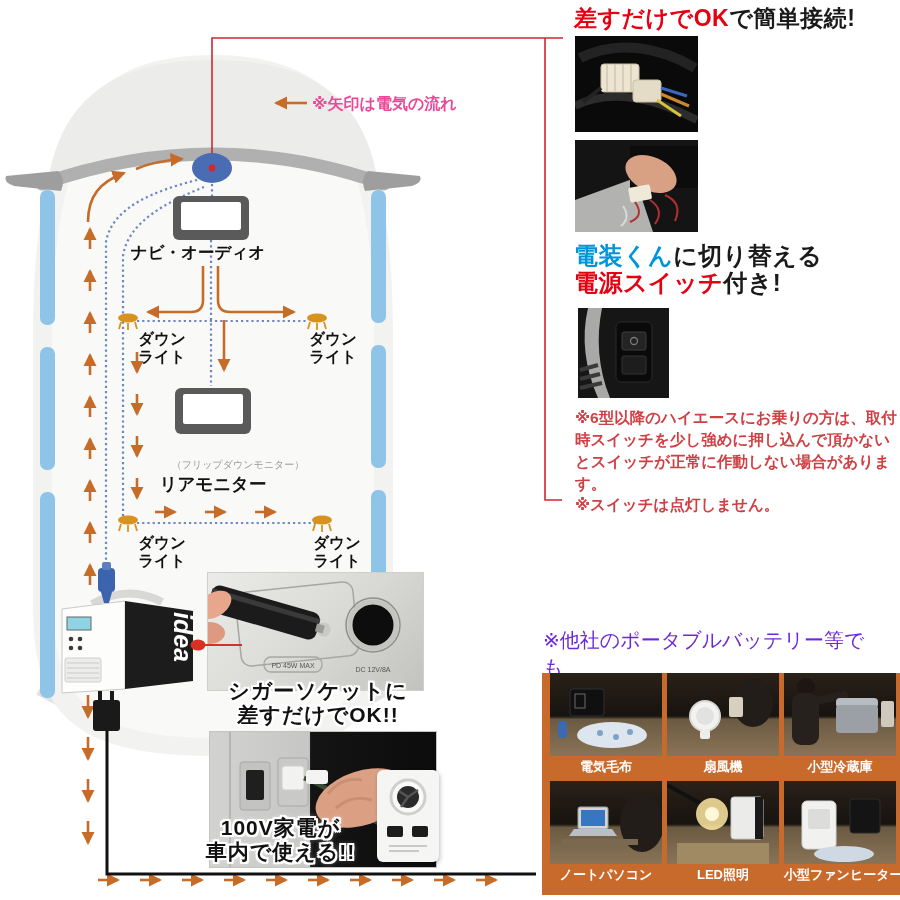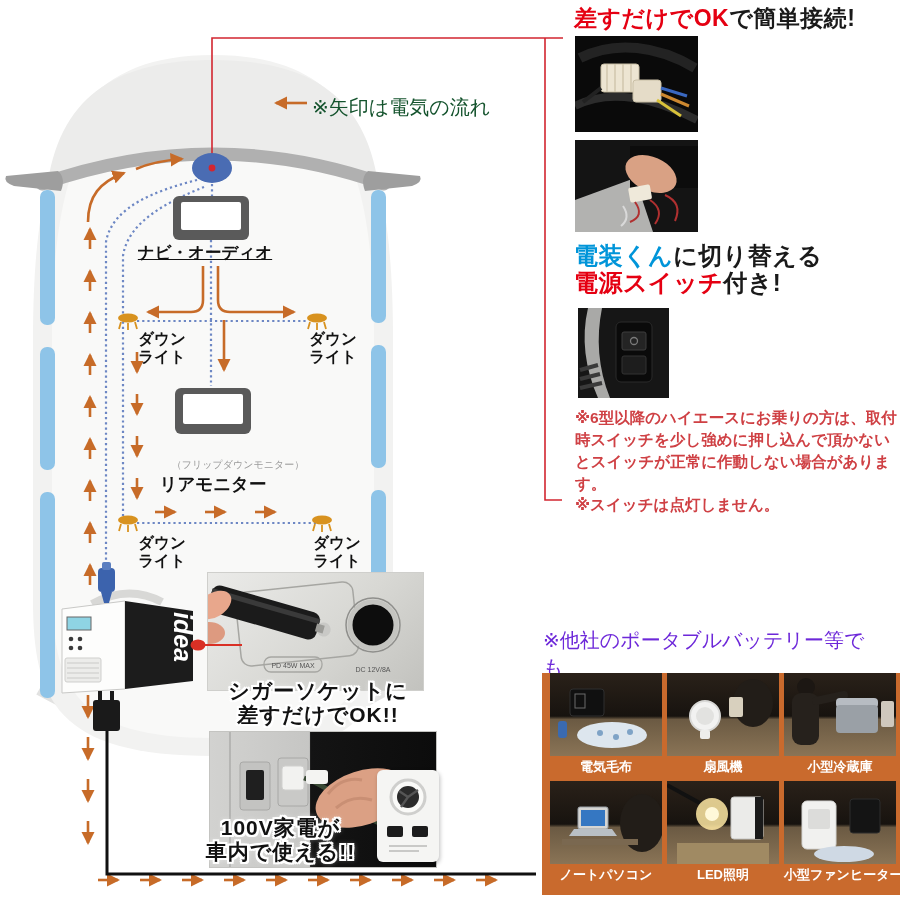--- a/index.html
+++ b/index.html
@@ -15,21 +15,21 @@
   .accent-blue{color:#0095d9;}
   
   .copy{font-size:15px;line-height:1.47;color:#333;text-align:justify;}
   .note-red{font-size:15.5px;line-height:1.43;color:#cf4044;font-weight:600;}
   .gray-note{font-size:20px;line-height:1.34;color:#6d28d9;font-weight:400;}
   
   .diag-label{font-weight:bold;color:#111;text-align:center;}
   .callout{font-weight:bold;color:#111;line-height:1.12;letter-spacing:1px;text-align:center;
     text-shadow:-2px -2px 0 #fff,2px -2px 0 #fff,-2px 2px 0 #fff,2px 2px 0 #fff,
                 -2px 0 0 #fff,2px 0 0 #fff,0 -2px 0 #fff,0 2px 0 #fff,0 0 6px #fff;}
-  .legend-note{font-size:20px;color:#14532d;font-weight:400;}
+  .legend-note{font-size:16px;color:#ec4899;font-weight:700;}
   
   .photo{position:absolute;overflow:hidden;background:#111;}
   
   .usage-grid{position:absolute;left:542px;top:673px;width:358px;height:222px;
     background:#c96a2d;box-sizing:border-box;padding:0 6px 6px 8px;
     display:grid;grid-template-columns:repeat(3,112px);grid-auto-rows:auto;column-gap:5px;}
   .cell{display:flex;flex-direction:column;}
   .cell .ph{width:112px;height:83px;overflow:hidden;
     background:linear-gradient(180deg,#2a2119 0%,#17130f 52%,#6b5a43 56%,#8a7456 100%);}
   .cell .lbl{height:21px;line-height:21px;color:#fff;font-size:13px;font-weight:bold;
@@ -189,21 +189,21 @@
     <g>
       <rect x="98" y="691" width="4" height="10" fill="#1a1a1a"></rect>
       <rect x="110" y="691" width="4" height="10" fill="#1a1a1a"></rect>
       <rect x="93" y="700" width="27" height="31" rx="3" fill="#1a1a1a"></rect>
       <path d="M 107 731 V 874 H 536" stroke="#111" stroke-width="3" fill="none"></path>
     </g>
   </svg>
 
   <div class="abs legend-note" style="left:312px;top:94px;">※矢印は電気の流れ</div>
 
-  <div class="abs diag-label" style="left:135px;top:242px;width:140px;font-size:16.5px;text-decoration:underline;">ナビ・オーディオ</div>
+  <div class="abs diag-label" style="left:128px;top:242px;width:140px;font-size:16.5px;">ナビ・オーディオ</div>
   <div class="abs diag-label preline" style="left:127px;top:330px;width:70px;font-size:15.5px;line-height:1.15;">ダウン
 ライト</div>
   <div class="abs diag-label preline" style="left:298px;top:330px;width:70px;font-size:15.5px;line-height:1.15;">ダウン
 ライト</div>
   <div class="abs diag-label" style="left:146px;top:437px;width:134px;font-size:17.5px;margin-top:35px;">リアモニター</div>
   <div class="abs" style="left:138px;top:458px;width:156px;font-size:10px;color:#9a9a9a;text-align:center;margin-left:22px;">（フリップダウンモニター）</div>
   <div class="abs diag-label preline" style="left:127px;top:534px;width:70px;font-size:15.5px;line-height:1.15;">ダウン
 ライト</div>
   <div class="abs diag-label preline" style="left:302px;top:534px;width:70px;font-size:15.5px;line-height:1.15;">ダウン
 ライト</div>

